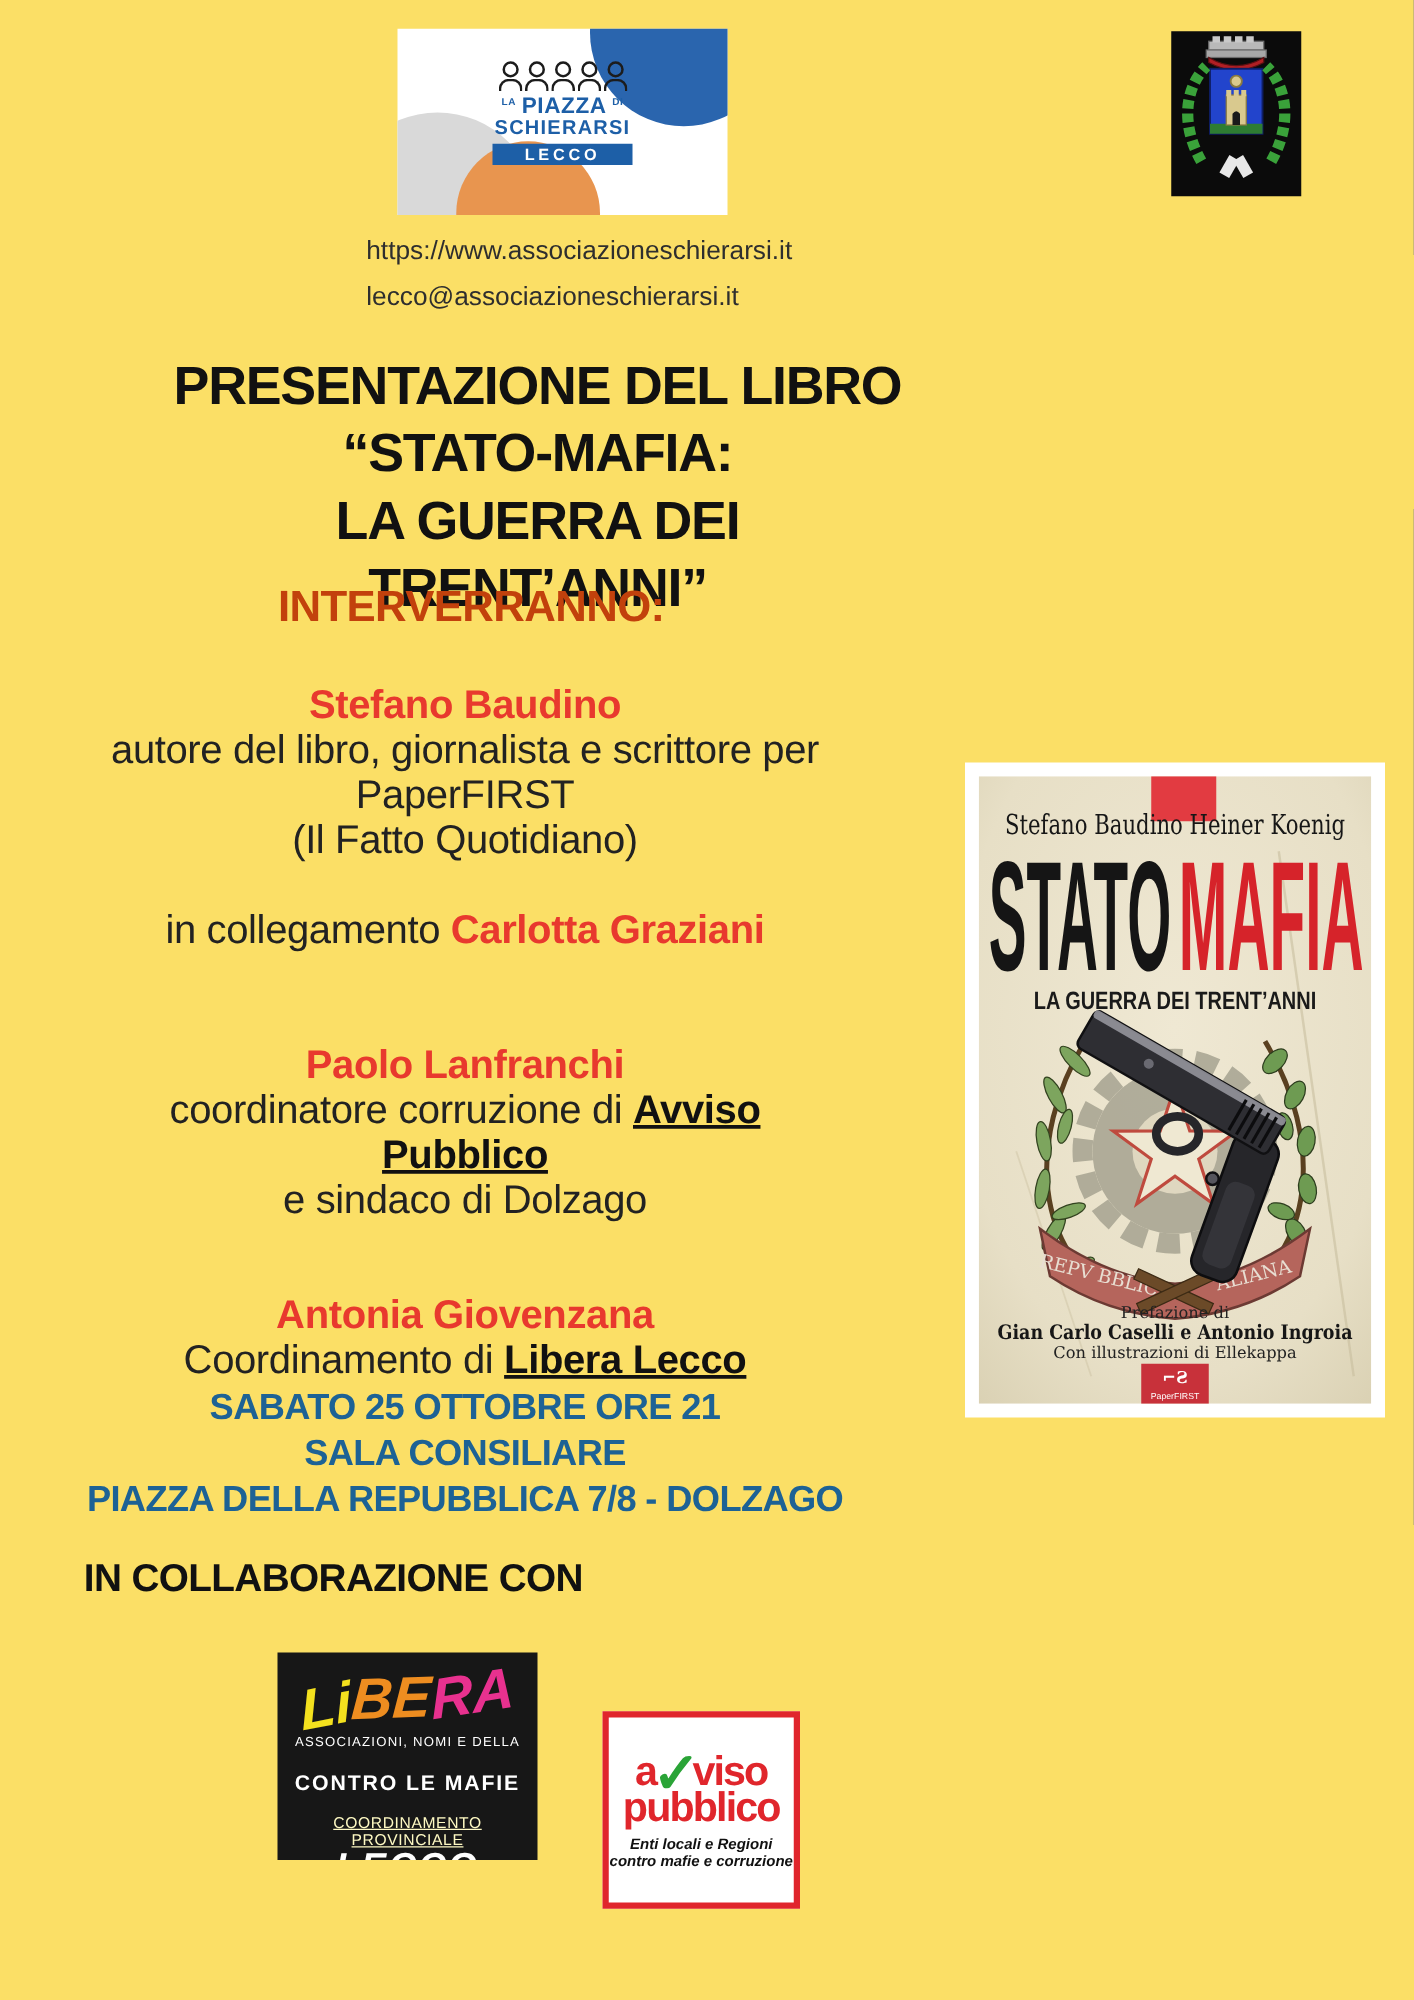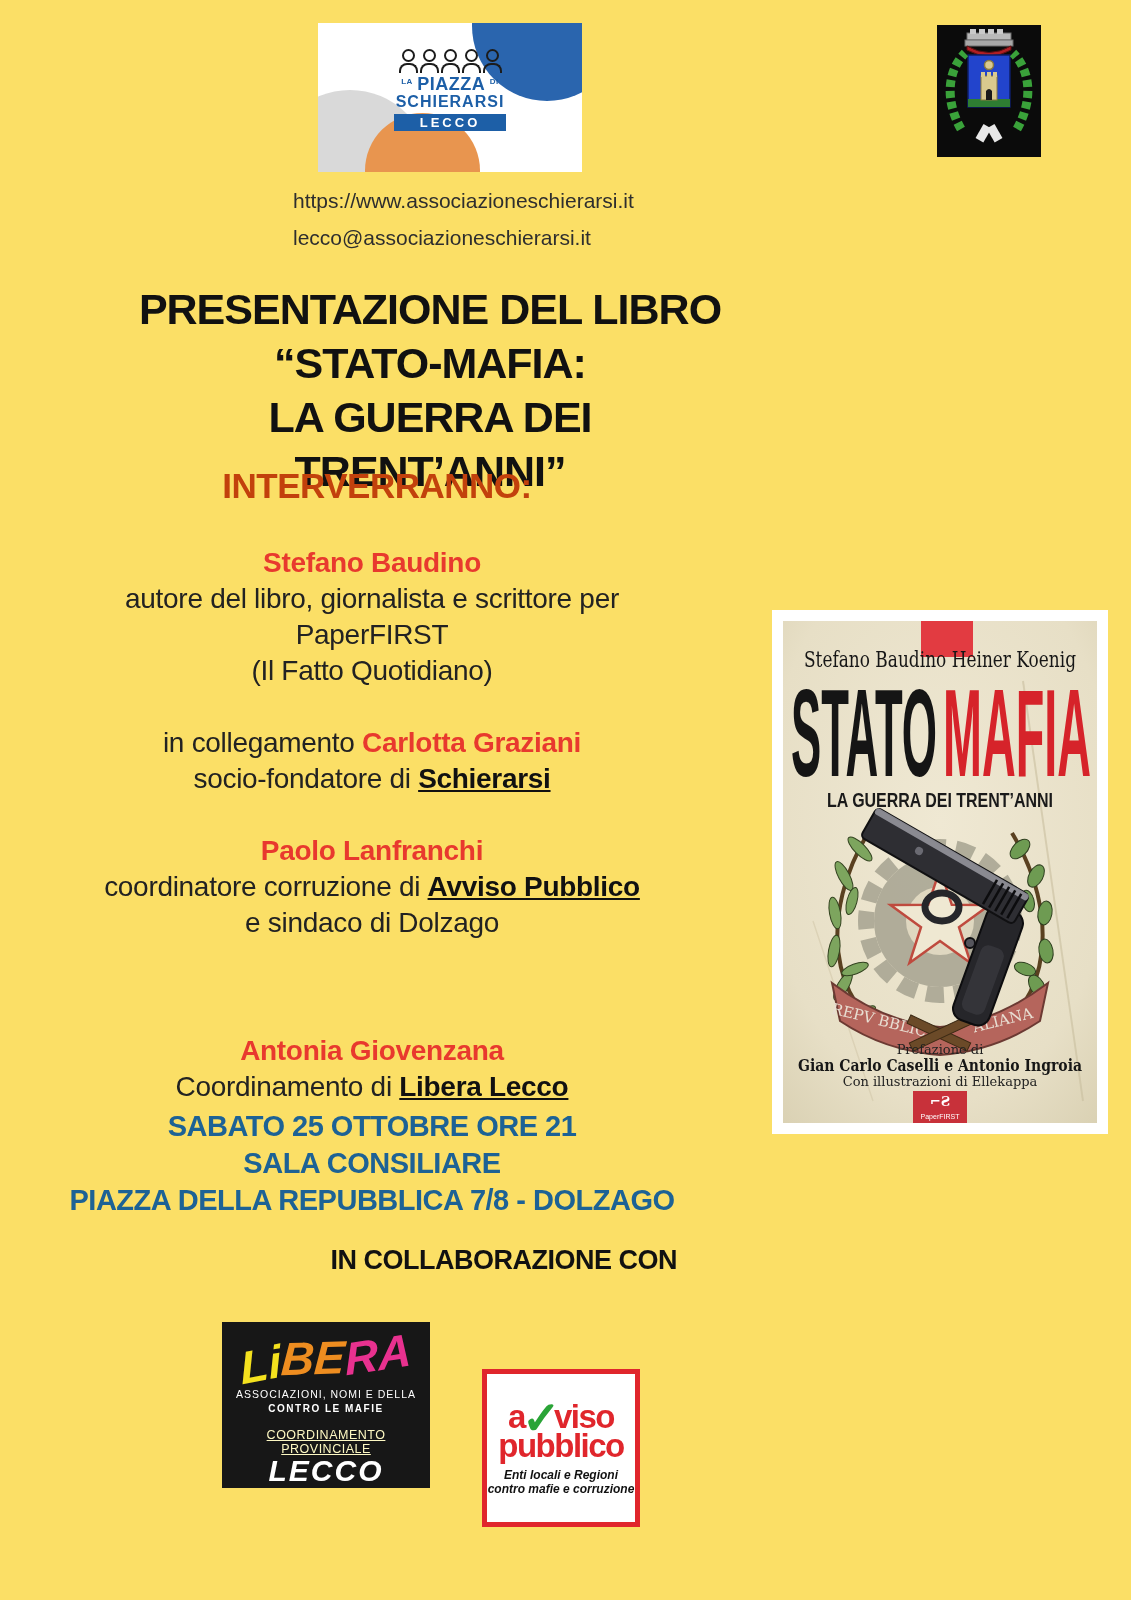--- a/index.html
+++ b/index.html
@@ -38,43 +38,43 @@
   #contact{left:293px;top:182px;font-size:21px;line-height:37px;color:#2e2e2e;}
 
   
   #title{left:135px;top:282px;width:590px;text-align:center;
     font-size:43px;font-weight:bold;line-height:54px;letter-spacing:-1px;color:#111;}
 
   #interverranno{left:72px;top:466px;width:610px;text-align:center;
     font-size:35px;font-weight:bold;letter-spacing:-.5px;color:#c2410c;}
 
   
-  .col{left:67px;width:610px;text-align:center;font-size:28px;line-height:36px;color:#222;letter-spacing:-.3px;}
+  .col{left:67px;width:610px;text-align:center;font-size:32px;line-height:36px;color:#222;letter-spacing:-.3px;}
   .name{color:#e8392e;font-weight:bold;}
   .org{font-weight:bold;text-decoration:underline;color:#111;}
   #speaker1{top:545px;} #speaker2{top:725px;} #speaker3{top:833px;} #speaker4{top:1033px;}
 
   #event{left:67px;top:1108px;width:610px;text-align:center;
     font-size:29px;font-weight:bold;line-height:37px;letter-spacing:-.5px;color:#1d6295;}
 
-  #collab-heading{left:67px;top:1245px;width:610px;text-align:right;
-    font-size:27px;font-weight:bold;letter-spacing:-.5px;color:#111;}
+  #collab-heading{left:67px;top:1245px;width:610px;text-align:left;
+    font-size:31px;font-weight:bold;letter-spacing:-.5px;color:#111;}
 
   
   #book-frame{left:772px;top:610px;width:314px;height:502px;background:#fff;padding:11px;}
 
   
   #libera-box{left:222px;top:1322px;width:208px;height:166px;background:#171717;text-align:center;overflow:hidden;}
   #libera-word{margin-top:14px;font-weight:bold;font-style:italic;font-size:46px;line-height:46px;transform:rotate(-5deg) skewX(-6deg);}
   #libera-word span{display:inline-block;}
   .li{color:#f4e11e;transform:rotate(-6deg);}
   .be{color:#ee8d20;transform:rotate(3deg) translateY(-2px);}
   .ra{color:#e8318f;transform:rotate(-4deg);}
   .libera-tag1{color:#fff;font-size:10.5px;letter-spacing:1px;margin-top:6px;}
-  .libera-tag2{color:#fff;font-size:10px;font-weight:bold;letter-spacing:1.5px;margin-top:3px;}
+  .libera-tag2{color:#fff;font-size:17px;font-weight:bold;letter-spacing:1.5px;margin-top:17px;}
   .libera-line3{color:#fef9c3;font-size:12.5px;letter-spacing:.5px;margin-top:14px;text-decoration:underline;}
   .libera-city{color:#fff;font-size:30px;font-style:italic;font-weight:bold;letter-spacing:2px;line-height:30px;}
 
   #avviso-box{left:482px;top:1327px;width:148px;height:148px;background:#ffffff;border:5px solid #e0262c;text-align:center;overflow:hidden;margin-top:42px;}
   .avviso-w1{margin-top:30px;color:#e0262c;font-weight:bold;font-size:33px;line-height:26px;letter-spacing:-1.5px;}
   .avviso-check{color:#2aa437;font-size:46px;line-height:0;vertical-align:-6px;margin:0 -5px 0 -3px;font-weight:bold;}
   .avviso-w2{color:#e0262c;font-weight:bold;font-size:33px;line-height:32px;letter-spacing:-1.5px;}
   .avviso-tag{color:#111;font-size:12px;font-weight:bold;font-style:italic;line-height:14px;margin-top:6px;}
 </style>
 </head>
@@ -169,21 +169,20 @@
 
   <div id="speaker1" class="abs col">
     <div class="name">Stefano Baudino</div>
     <div>autore del libro, giornalista e scrittore per</div>
     <div>PaperFIRST</div>
     <div>(Il Fatto Quotidiano)</div>
   </div>
 
   <div id="speaker2" class="abs col">
     <div><span>in collegamento </span><span class="name">Carlotta Graziani</span></div>
-    <div><span>socio-fondatore di </span><span class="org">Schierarsi</span></div>
   </div>
 
   <div id="speaker3" class="abs col">
     <div class="name">Paolo Lanfranchi</div>
     <div><span>coordinatore corruzione di </span><span class="org">Avviso Pubblico</span></div>
     <div>e sindaco di Dolzago</div>
   </div>
 
   <div id="speaker4" class="abs col">
     <div class="name">Antonia Giovenzana</div>

